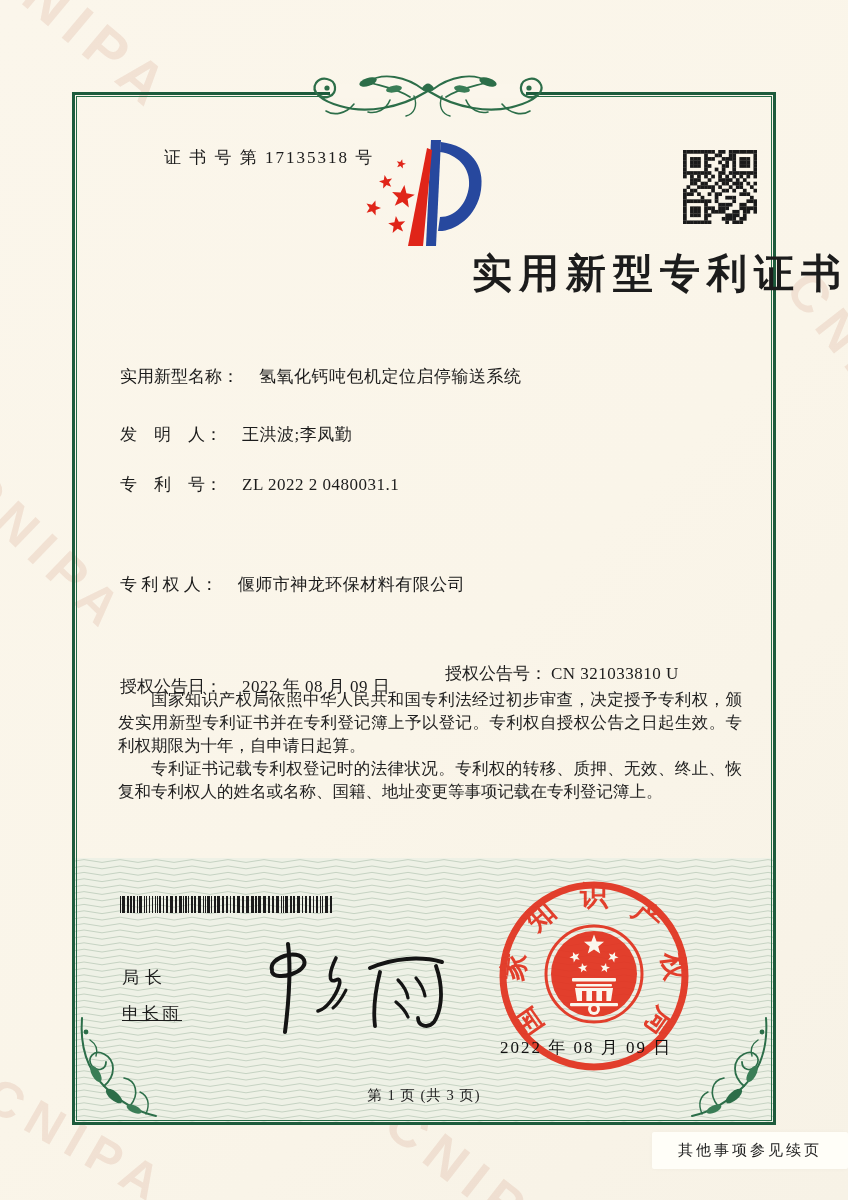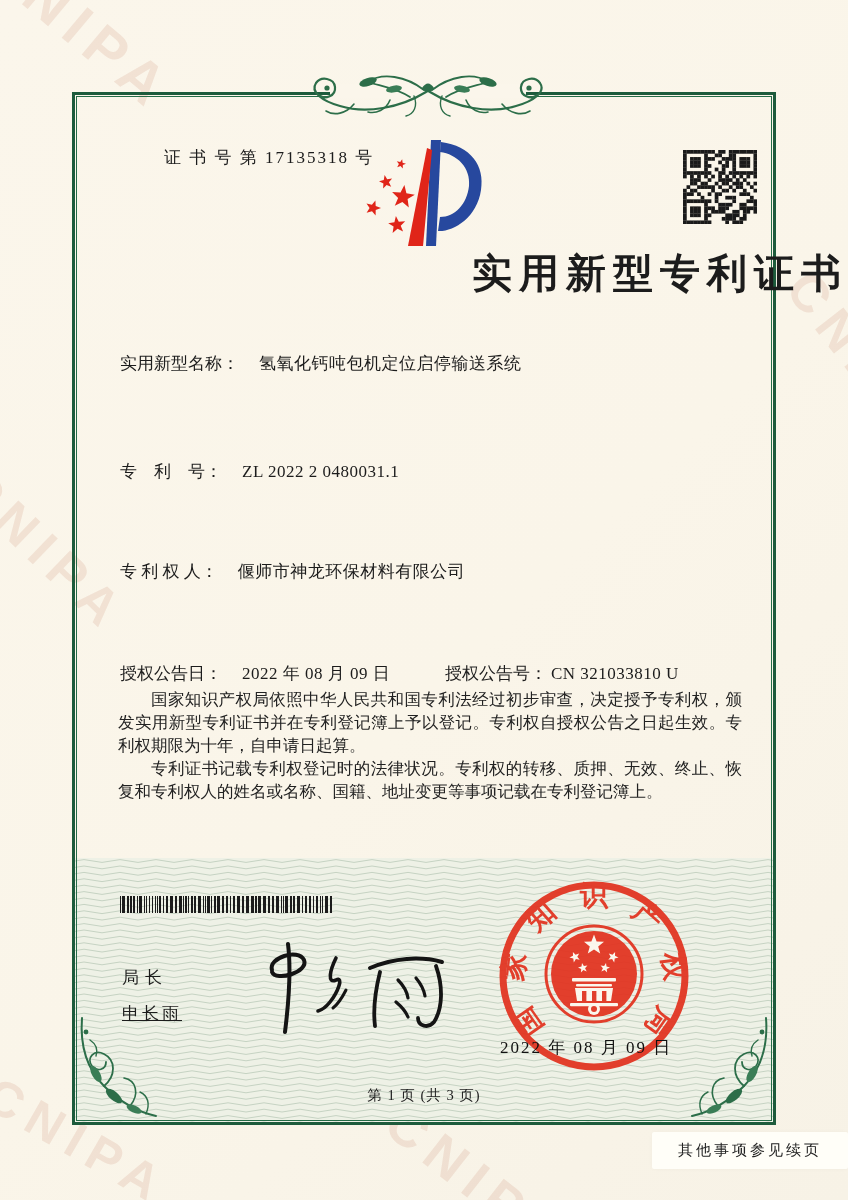--- a/index.html
+++ b/index.html
@@ -44,21 +44,21 @@
   
   .content{position:absolute;left:0;top:0;width:848px;height:1200px;z-index:4;}
   .cert-no{position:absolute;left:120px;top:146px;font-size:17px;letter-spacing:2px;margin-left:44px;}
   .logo{position:absolute;left:353px;top:134px;}
   .qr{position:absolute;left:683px;top:150px;width:74px;height:74px;}
   .title{
     position:absolute;left:0;top:246px;width:848px;text-align:right;
     font-size:40px;font-weight:bold;letter-spacing:7px;
   }
   .field-row{position:absolute;left:120px;font-size:17px;white-space:nowrap;}
-  .field-label{display:inline-block;}
+  .field-label{display:inline-block;margin-top:13px;}
   .field-value{margin-left:20px;letter-spacing:0.5px;}
   .grant-no{position:absolute;left:325px;top:0;}
   .paragraphs{
     position:absolute;left:118px;top:688px;width:624px;
     font-size:16.5px;line-height:23px;text-align:justify;color:#222;
   }
   .paragraphs p{margin:0;text-indent:2em;}
   .barcode{position:absolute;left:120px;top:896px;z-index:4;}
   .seal{position:absolute;left:496px;top:878px;z-index:4;}
   .seal-date{
@@ -457,20 +457,23 @@
           <rect x="52.857142857142854" y="70.47619047619048" width="3.723809523809524" height="3.723809523809524" fill="#1a1a1a"></rect>
           <rect x="56.38095238095238" y="70.47619047619048" width="3.723809523809524" height="3.723809523809524" fill="#1a1a1a"></rect>
         </svg>
     </div>
 
     <div class="title">实用新型专利证书</div>
 
     <div class="field-row" style="top:352px">
       <span class="field-label">实用新型名称：</span><span class="field-value">氢氧化钙吨包机定位启停输送系统</span>
     </div>
+    <div class="field-row" style="top:410px">
+      <span class="field-label">发　明　人：</span><span class="field-value">王洪波;李凤勤</span>
+    </div>
     <div class="field-row" style="top:460px">
       <span class="field-label">专　利　号：</span><span class="field-value">ZL 2022 2 0480031.1</span>
     </div>
     <div class="field-row" style="top:560px">
       <span class="field-label">专 利 权 人：</span><span class="field-value">偃师市神龙环保材料有限公司</span>
     </div>
 
     <div class="field-row" style="top:662px">
       <span class="field-label">授权公告日：</span><span class="field-value">2022 年 08 月 09 日</span>
       <span class="grant-no">

